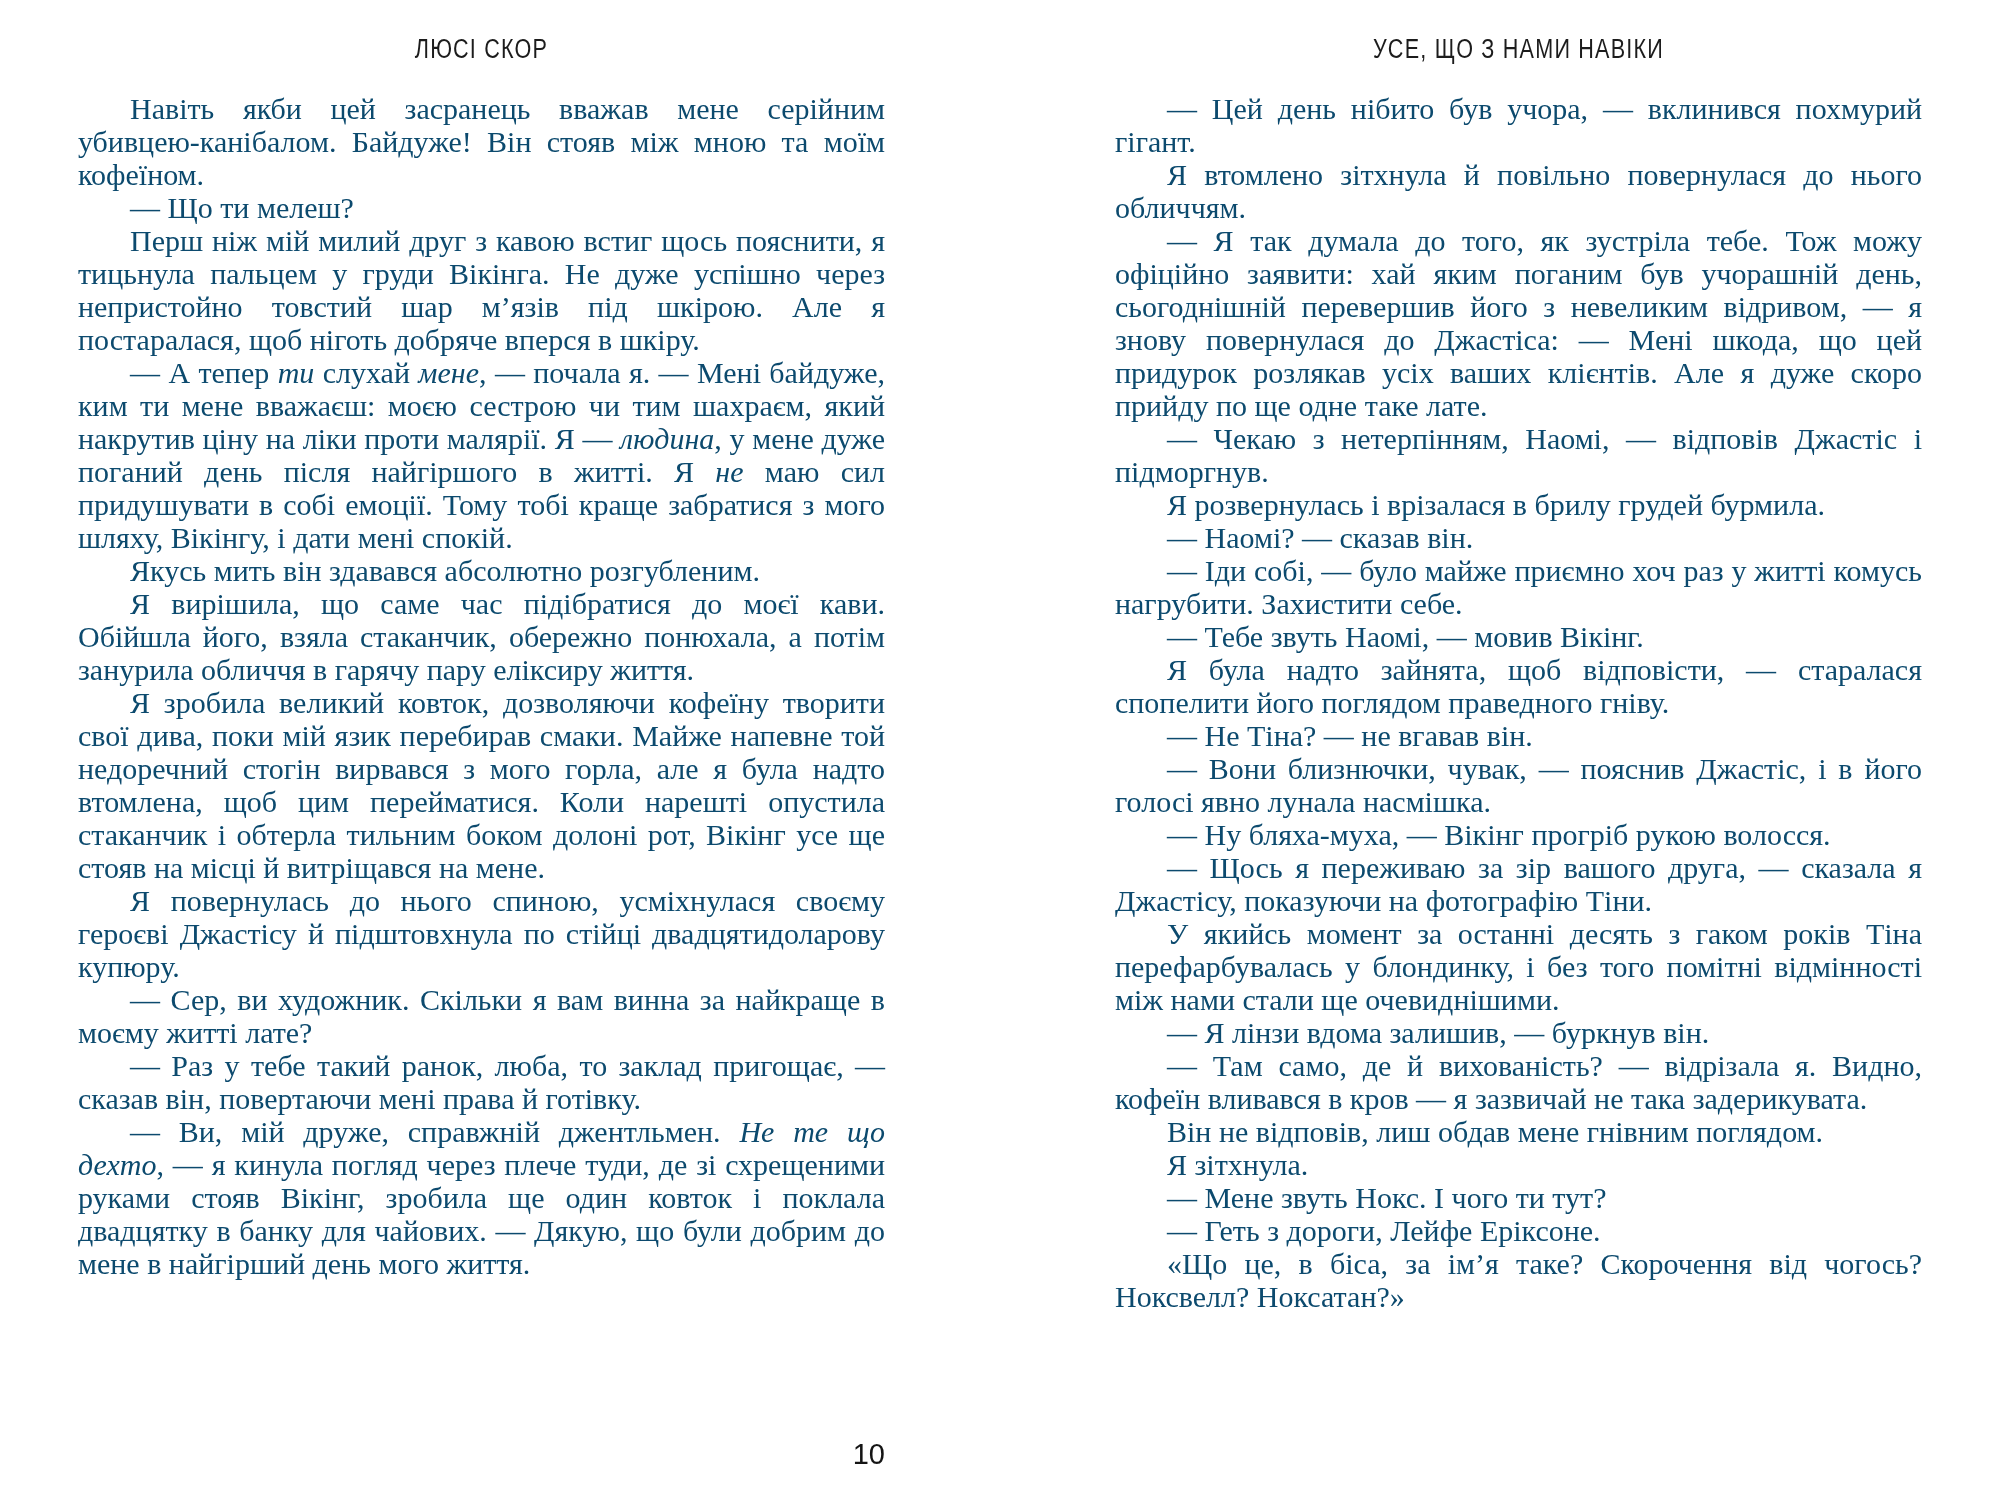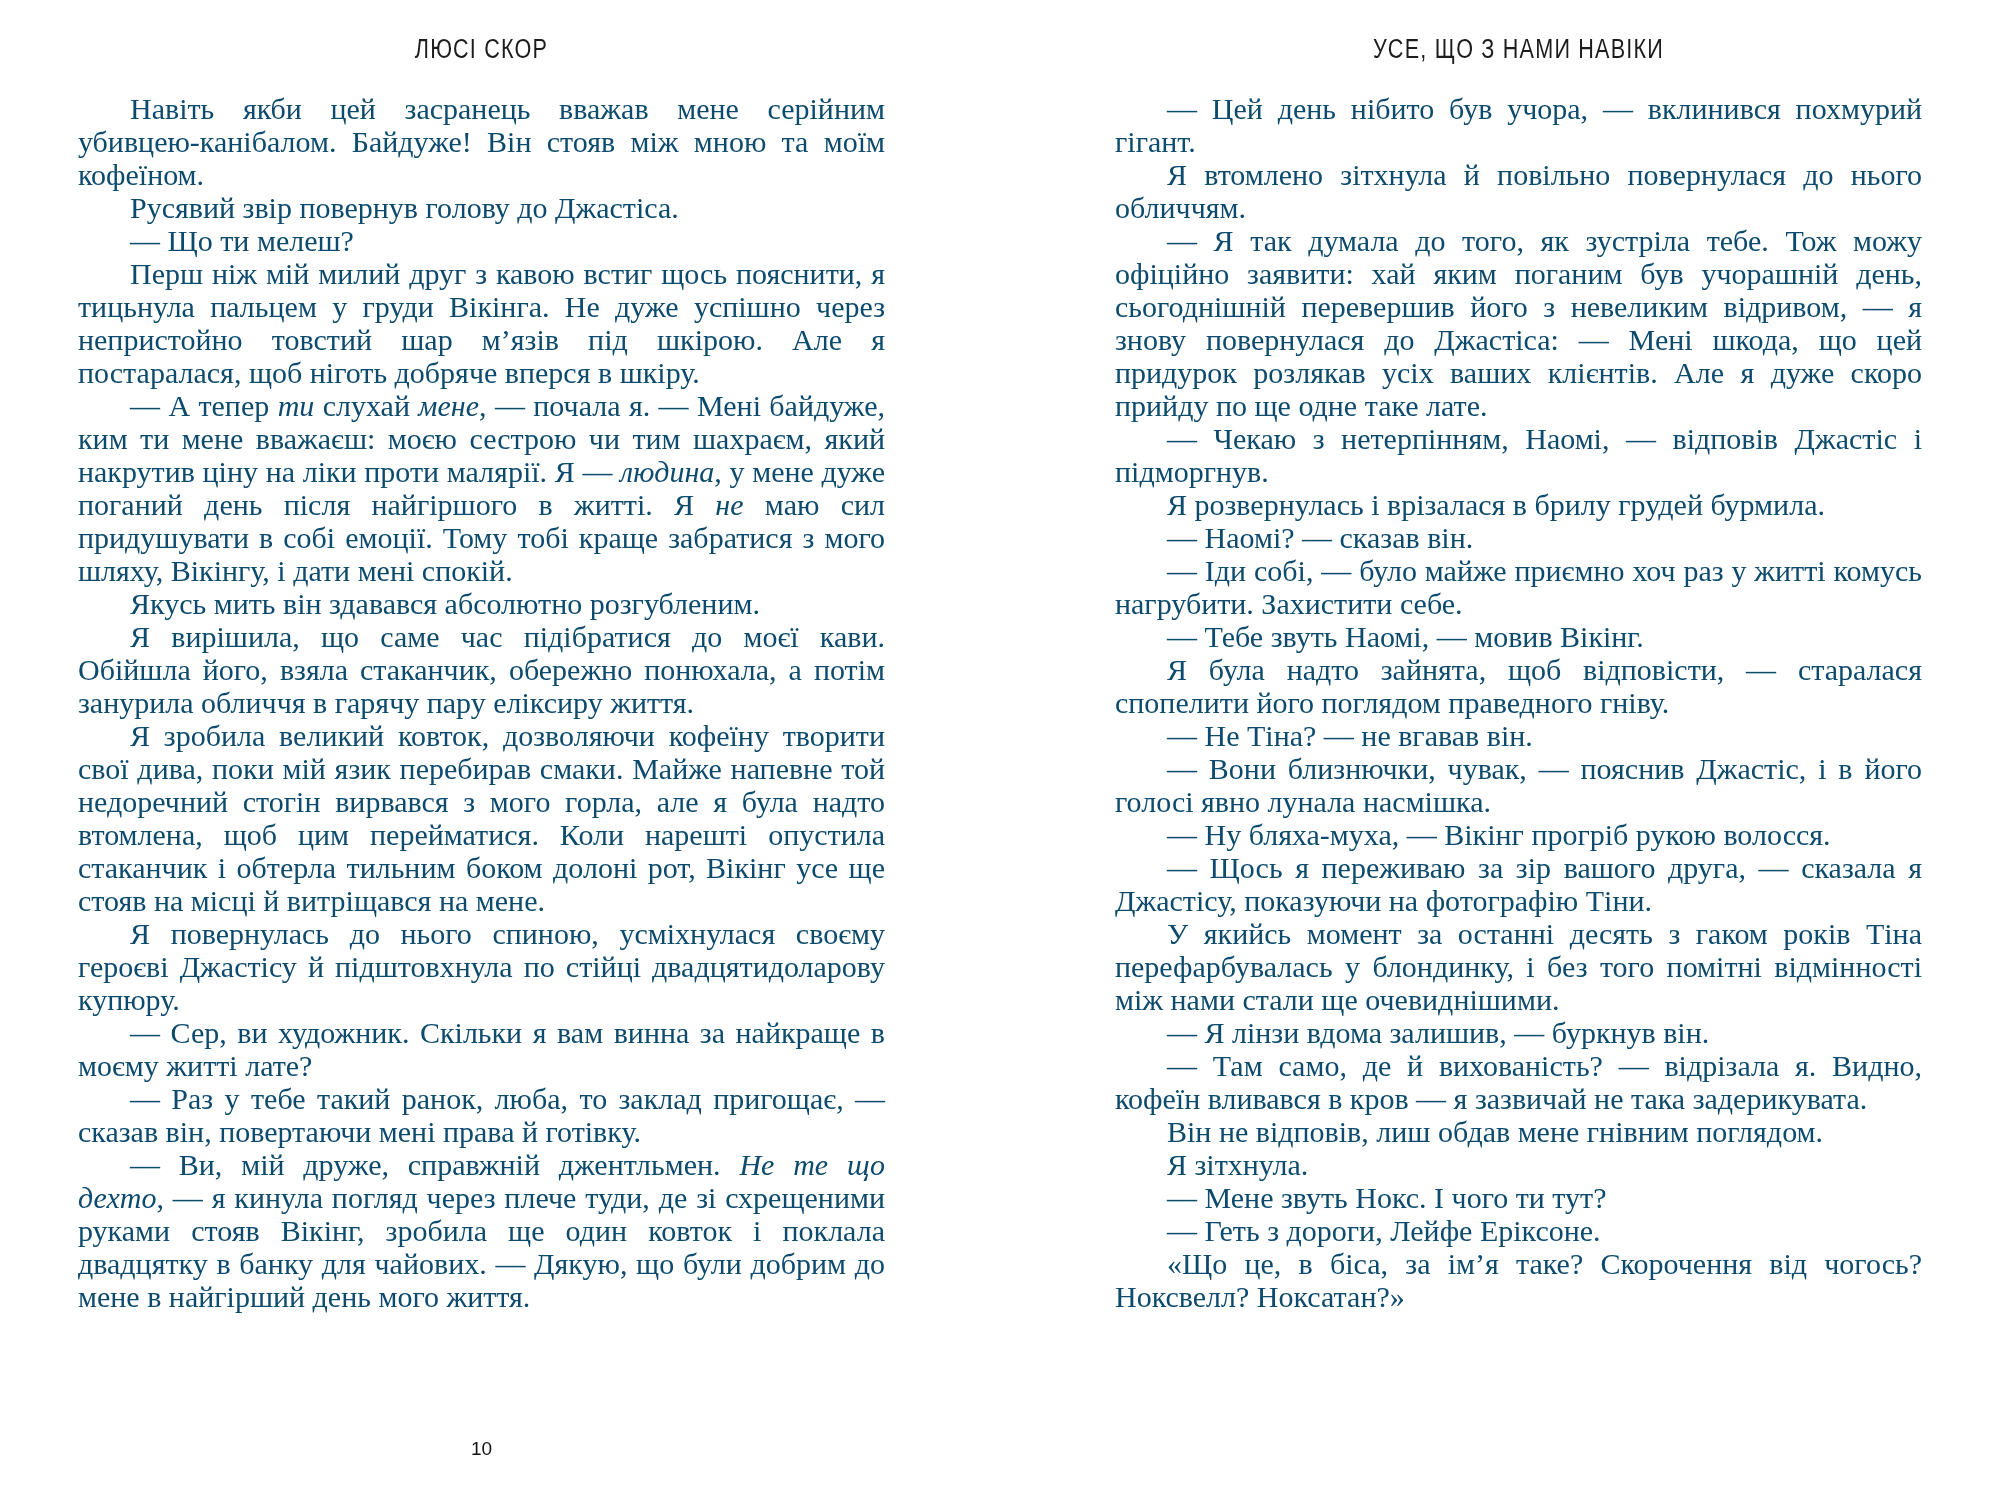--- a/index.html
+++ b/index.html
@@ -54,36 +54,35 @@
     margin: 0;
     text-indent: 52px;
   }
   .para em { font-style: italic; }
 
   .folio {
     position: absolute;
     top: 1430px;
     left: 0;
     width: 100%;
-    text-align: center;
+    text-align: right;
     font-family: "Liberation Sans", "DejaVu Sans", sans-serif;
-    font-size: 19px;
+    font-size: 29px;
     color: #141414;
   }
 </style>
 </head>
 <body>
 
 <div class="spread">
 
   <div class="page left">
     <div class="running-head">ЛЮСІ СКОР</div>
     <div class="body-text">
         <p class="para"><span>Навіть якби цей засранець вважав мене серійним убивцею-канібалом. Байдуже! Він стояв між мною та моїм кофеїном.</span></p>
-        <p class="para"><span>Русявий звір повернув голову до Джастіса.</span></p>
         <p class="para"><span>— Що ти мелеш?</span></p>
         <p class="para"><span>Перш ніж мій милий друг з кавою встиг щось пояснити, я тицьнула пальцем у груди Вікінга. Не дуже успішно через непристойно товстий шар м’язів під шкірою. Але я постаралася, щоб ніготь добряче вперся в шкіру.</span></p>
         <p class="para"><span>— А тепер </span><em>ти</em><span> слухай </span><em>мене</em><span>, — почала я. — Мені байдуже, ким ти мене вважаєш: моєю сестрою чи тим шахраєм, який накрутив ціну на ліки проти малярії. Я — </span><em>людина</em><span>, у мене дуже поганий день після найгіршого в житті. Я </span><em>не</em><span> маю сил придушувати в собі емоції. Тому тобі краще забратися з мого шляху, Вікінгу, і дати мені спокій.</span></p>
         <p class="para"><span>Якусь мить він здавався абсолютно розгубленим.</span></p>
         <p class="para"><span>Я вирішила, що саме час підібратися до моєї кави. Обійшла його, взяла стаканчик, обережно понюхала, а потім занурила обличчя в гарячу пару еліксиру життя.</span></p>
         <p class="para"><span>Я зробила великий ковток, дозволяючи кофеїну творити свої дива, поки мій язик перебирав смаки. Майже напевне той недоречний стогін вирвався з мого горла, але я була надто втомлена, щоб цим перейматися. Коли нарешті опустила стаканчик і обтерла тильним боком долоні рот, Вікінг усе ще стояв на місці й витріщався на мене.</span></p>
         <p class="para"><span>Я повернулась до нього спиною, усміхнулася своєму героєві Джастісу й підштовхнула по стійці двадцятидоларову купюру.</span></p>
         <p class="para"><span>— Сер, ви художник. Скільки я вам винна за найкраще в моєму житті лате?</span></p>
         <p class="para"><span>— Раз у тебе такий ранок, люба, то заклад пригощає, — сказав він, повертаючи мені права й готівку.</span></p>
         <p class="para"><span>— Ви, мій друже, справжній джентльмен. </span><em>Не те що дехто</em><span>, — я кинула погляд через плече туди, де зі схрещеними руками стояв Вікінг, зробила ще один ковток і поклала двадцятку в банку для чайових. — Дякую, що були добрим до мене в найгірший день мого життя.</span></p>

